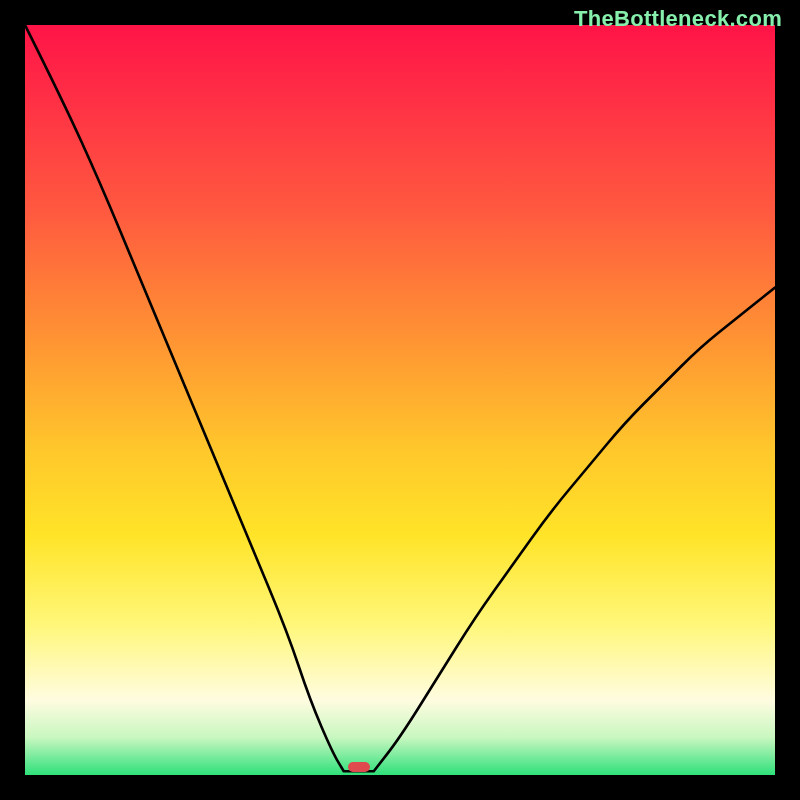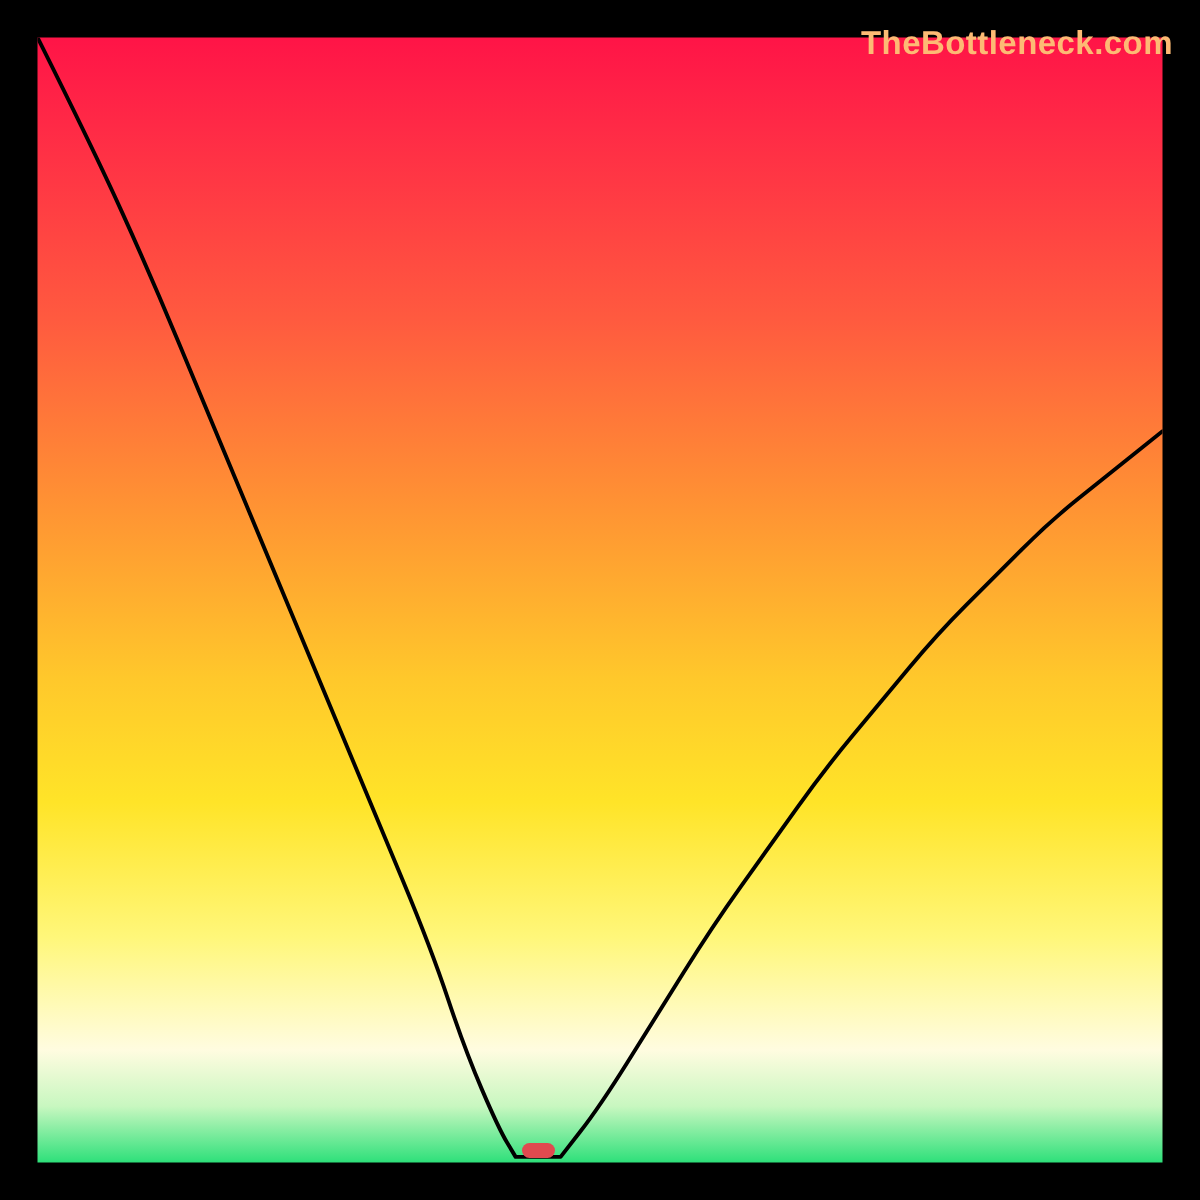--- a/index.html
+++ b/index.html
@@ -12,23 +12,23 @@
     font-family: Arial, Helvetica, sans-serif;
   }
   .frame {
     position: relative;
     width: 800px;
     height: 800px;
     background: #000;
   }
   .watermark {
     position: absolute;
-    top: 16px;
+    top: 6px;
     right: 18px;
-    color: #fdba74;
+    color: #86efac;
     font-size: 22px;
     font-weight: 600;
     letter-spacing: 0.3px;
     z-index: 10;
   }
   .plot {
     position: absolute;
     left: 25px;
     top: 25px;
     width: 750px;

